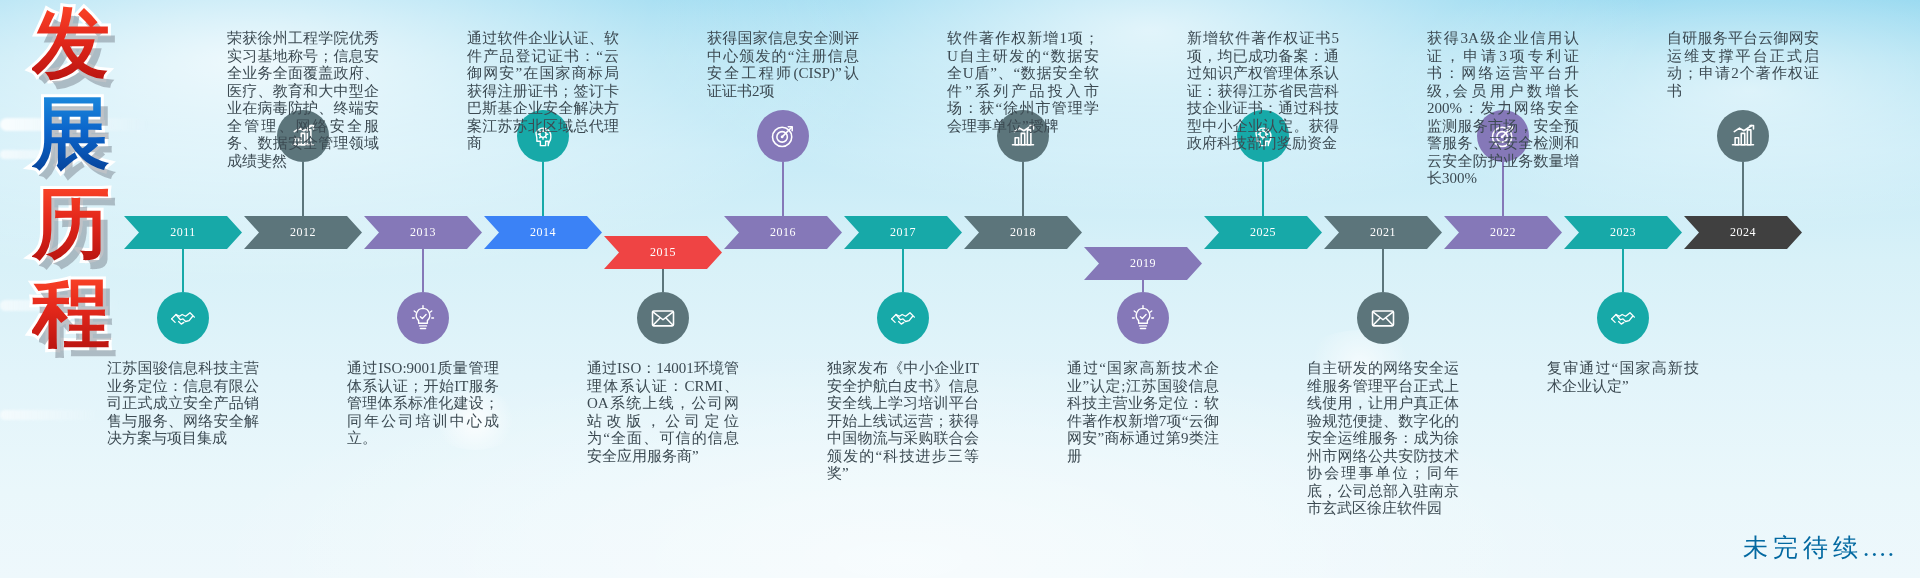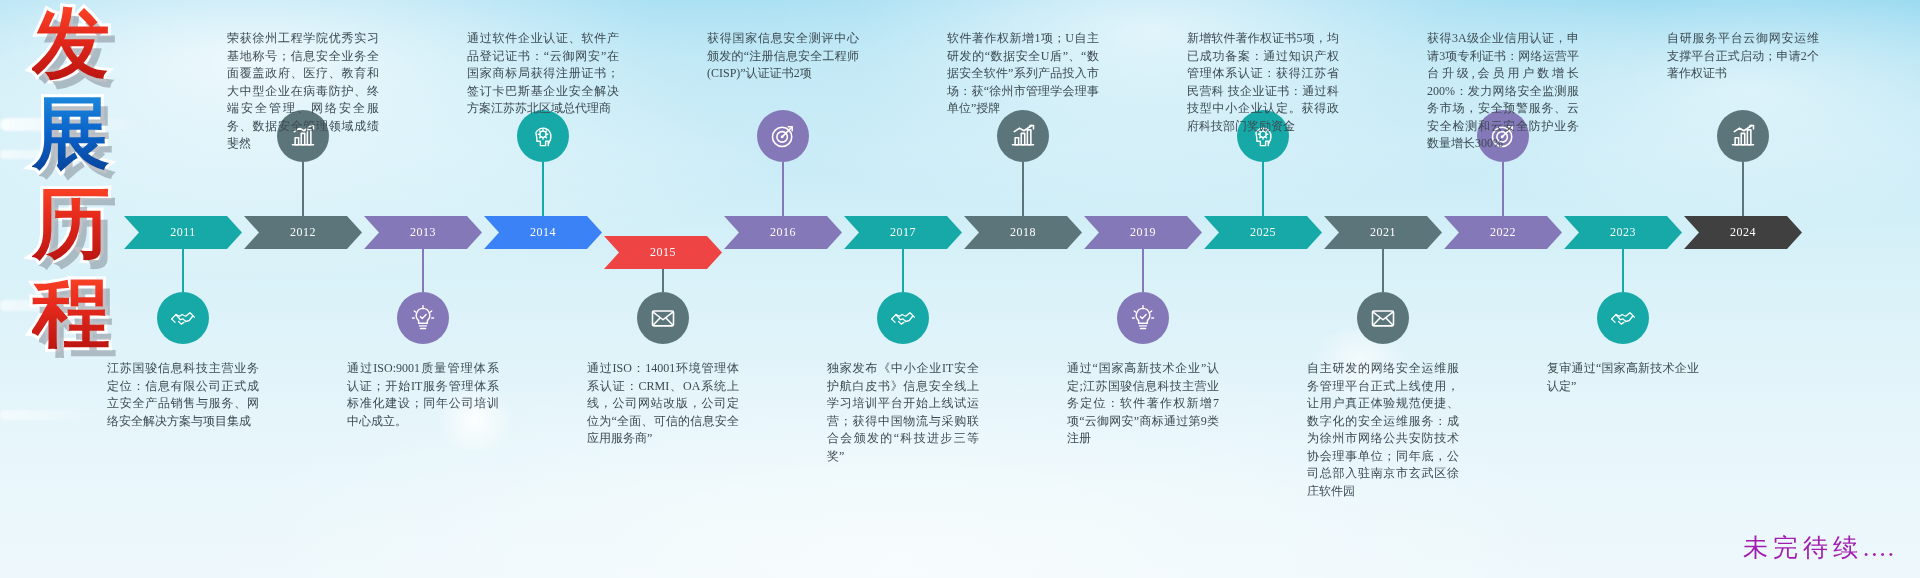--- a/index.html
+++ b/index.html
@@ -54,29 +54,29 @@
   
   .node{position:absolute;z-index:4;}
   .stem{position:absolute;width:2px;}
   .bubble{
     position:absolute;width:52px;height:52px;border-radius:50%;
     display:flex;align-items:center;justify-content:center;
   }
   .bubble svg{width:28px;height:28px;display:block;}
   .desc{
     position:absolute;width:152px;
-    font-size:12px;line-height:17.5px;color:#3c4a52;
+    font-size:15px;line-height:17.5px;color:#3c4a52;
     text-align:justify;text-justify:inter-character;
   }
   .desc.above{text-align:justify;}
 
   
   #wm{
     position:absolute;right:24px;bottom:14px;z-index:7;
-    font-size:25px;color:#a21caf;letter-spacing:5px;
+    font-size:25px;color:#0369a1;letter-spacing:5px;
     font-family:"Liberation Serif",serif;
   }
   #wm .dots{letter-spacing:2px;}
 </style>
 </head>
 <body>
 
 <div class="streak" style="left:0;top:118px;width:150px;height:13px;"></div>
 <div class="streak" style="left:0;top:150px;width:110px;height:9px;opacity:.8;"></div>
 <div class="streak" style="left:0;top:300px;width:120px;height:11px;opacity:.75;"></div>
@@ -109,21 +109,21 @@
     </div>
     <div class="chev" style="background: rgb(133, 120, 184);">
       <span>2016</span>
     </div>
     <div class="chev" style="background: rgb(23, 169, 168);">
       <span>2017</span>
     </div>
     <div class="chev" style="background: rgb(92, 117, 123);">
       <span>2018</span>
     </div>
-    <div class="chev" style="background: rgb(133, 120, 184);">
+    <div class="chev" style="background: rgb(133, 120, 184); margin-top: 31px;">
       <span>2019</span>
     </div>
     <div class="chev" style="background: rgb(23, 169, 168);">
       <span>2025</span>
     </div>
     <div class="chev" style="background: rgb(92, 117, 123);">
       <span>2021</span>
     </div>
     <div class="chev" style="background: rgb(133, 120, 184);">
       <span>2022</span>

